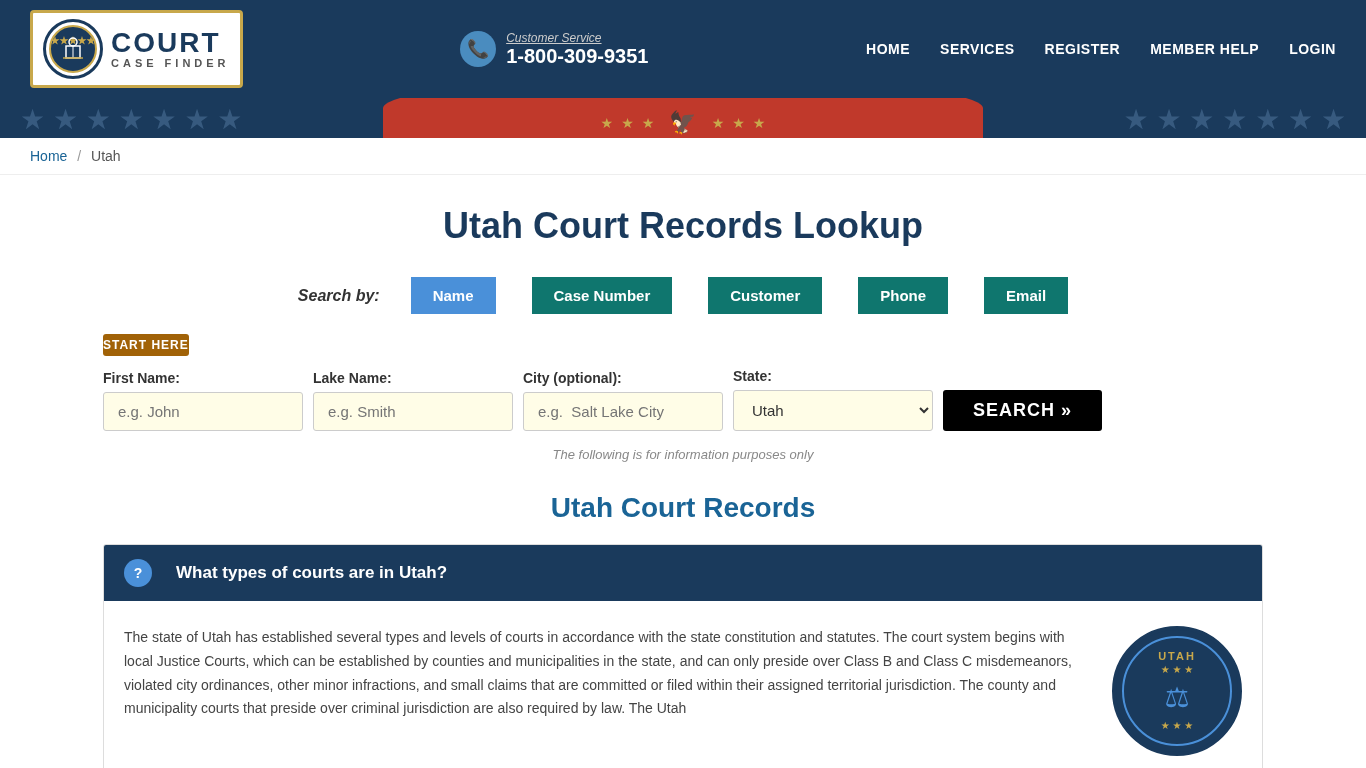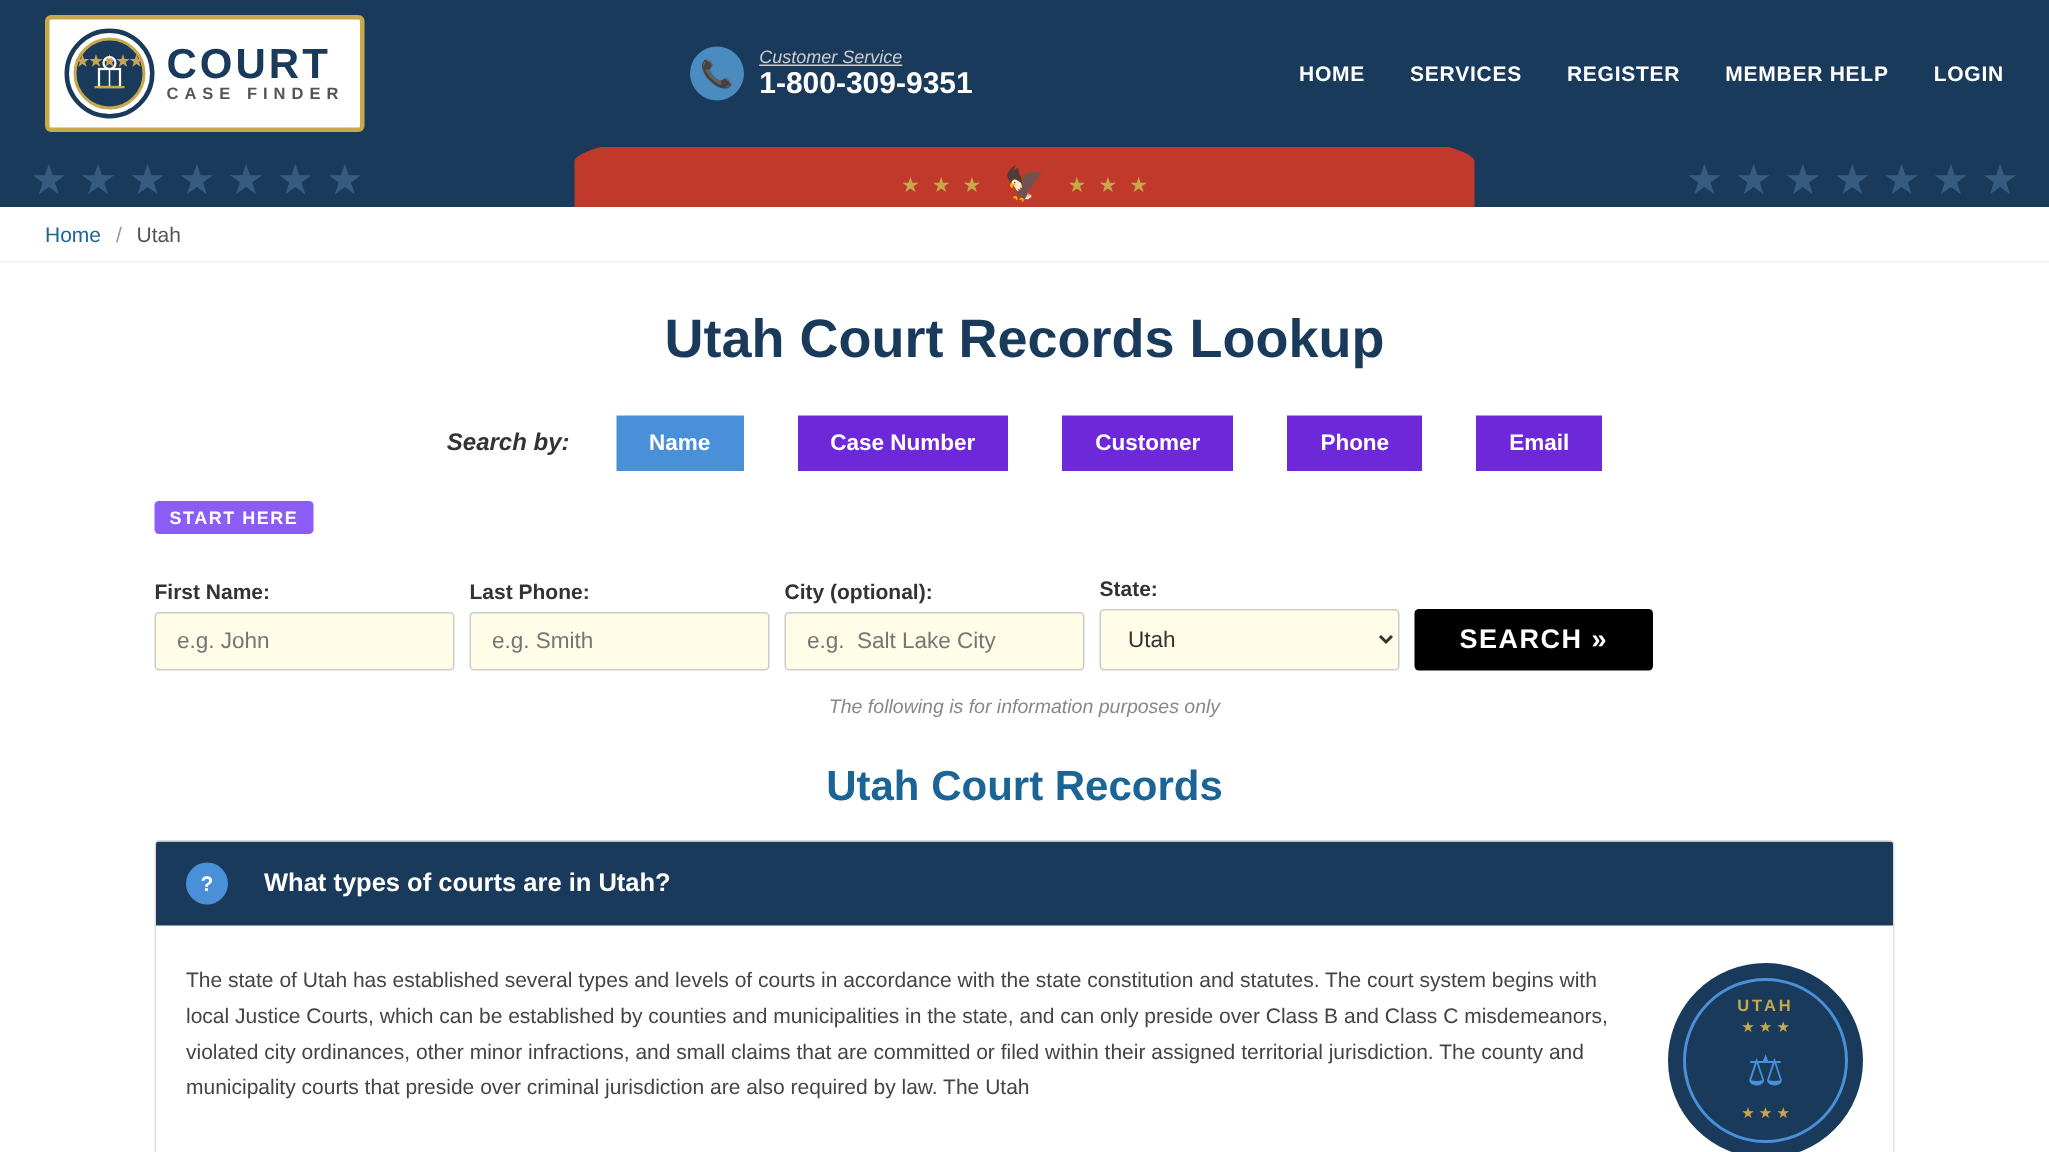--- a/index.html
+++ b/index.html
@@ -219,33 +219,33 @@
       font-size: 15px;
       font-weight: bold;
       border: none;
       cursor: pointer;
       color: white;
     }
     .tab-btn.active {
       background: #4a90d9;
     }
     .tab-btn:not(.active) {
-      background: #6d28d9;
+      background: #0f766e;
     }
     .tab-gap { width: 4px; }
 
     .start-here-badge {
       display: inline-block;
-      background: #8b5cf6;
+      background: #a16207;
       color: white;
       font-weight: bold;
       font-size: 12px;
-      padding: 4px 10px;
+      padding: 4px 0;
       border-radius: 3px;
-      margin-bottom: 28px;
+      margin-bottom: 12px;
       letter-spacing: 1px;
     }
 
     .search-form {
       display: flex;
       align-items: flex-end;
       gap: 10px;
     }
     .form-group {
       display: flex;
@@ -482,21 +482,21 @@
     </div>
 
     <div class="start-here-badge">START HERE</div>
 
     <div class="search-form">
       <div class="form-group">
         <label class="form-label">First Name:</label>
         <input type="text" class="form-input" placeholder="e.g. John" style="">
       </div>
       <div class="form-group">
-        <label class="form-label">Last Phone:</label>
+        <label class="form-label">Lake Name:</label>
         <input type="text" class="form-input" placeholder="e.g. Smith" style="">
       </div>
       <div class="form-group">
         <label class="form-label">City (optional):</label>
         <input type="text" class="form-input" placeholder="e.g.  Salt Lake City" style="">
       </div>
       <div class="form-group">
         <label class="form-label">State:</label>
         <select class="form-select">
           <option>Alabama</option><option>Alaska</option><option>Arizona</option><option>Arkansas</option>

